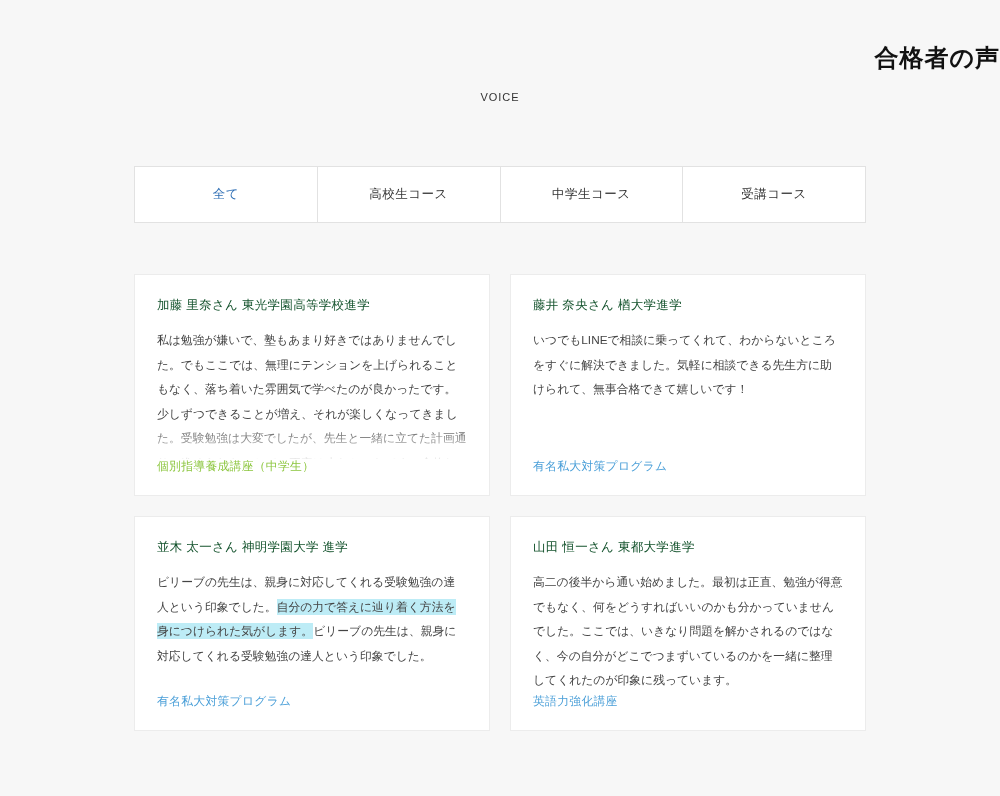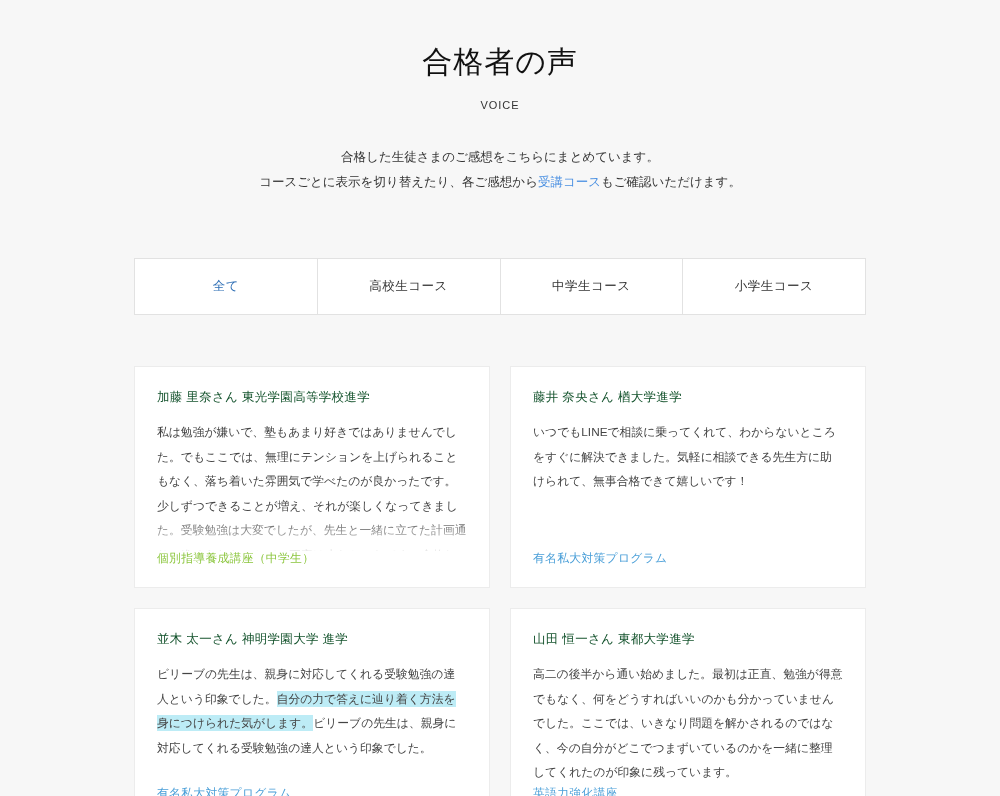--- a/index.html
+++ b/index.html
@@ -14,23 +14,23 @@
     color: #333333;
     overflow: hidden;
   }
   .page {
     width: 1000px;
     min-height: 796px;
     box-sizing: border-box;
     padding-top: 42px;
   }
   .page-title {
-    text-align: center;
-    font-size: 30px;
-    font-weight: normal;
+    text-align: right;
+    font-size: 24px;
+    font-weight: bold;
     color: #111111;
     letter-spacing: 1px;
     margin: 0;
     line-height: 1.3;
   }
   .page-subtitle {
     text-align: center;
     font-size: 11px;
     color: #333333;
     letter-spacing: 1px;
@@ -128,32 +128,26 @@
   .link-blue { color: #4a9fd8; }
 </style>
 </head>
 <body>
 
 <div class="page">
 
   <h1 class="page-title">合格者の声</h1>
   <div class="page-subtitle">VOICE</div>
 
-  <div class="lead">
-    <div>合格した生徒さまのご感想をこちらにまとめています。</div>
-    <div>
-      <span>コースごとに表示を切り替えたり、各ご感想から</span><a class="link" href="#">受講コース</a><span>もご確認いただけます。</span>
-    </div>
-  </div>
 
   <div class="tabs">
     <div class="tab active">全て</div>
     <div class="tab">高校生コース</div>
     <div class="tab">中学生コース</div>
-    <div class="tab">小学生コース</div>
+    <div class="tab">受講コース</div>
   </div>
 
   <div class="cards">
 
     <div class="card card-tall">
       <div class="card-name">加藤 里奈さん 東光学園高等学校進学</div>
       <div class="card-body fade">私は勉強が嫌いで、塾もあまり好きではありませんでした。でもここでは、無理にテンションを上げられることもなく、落ち着いた雰囲気で学べたのが良かったです。少しずつできることが増え、それが楽しくなってきました。受験勉強は大変でしたが、先生と一緒に立てた計画通りに進められたことで、不安は少なかったです。合格したときは、達成感と</div>
       <a class="card-link link-green" href="#">個別指導養成講座（中学生）</a>
     </div>
 

